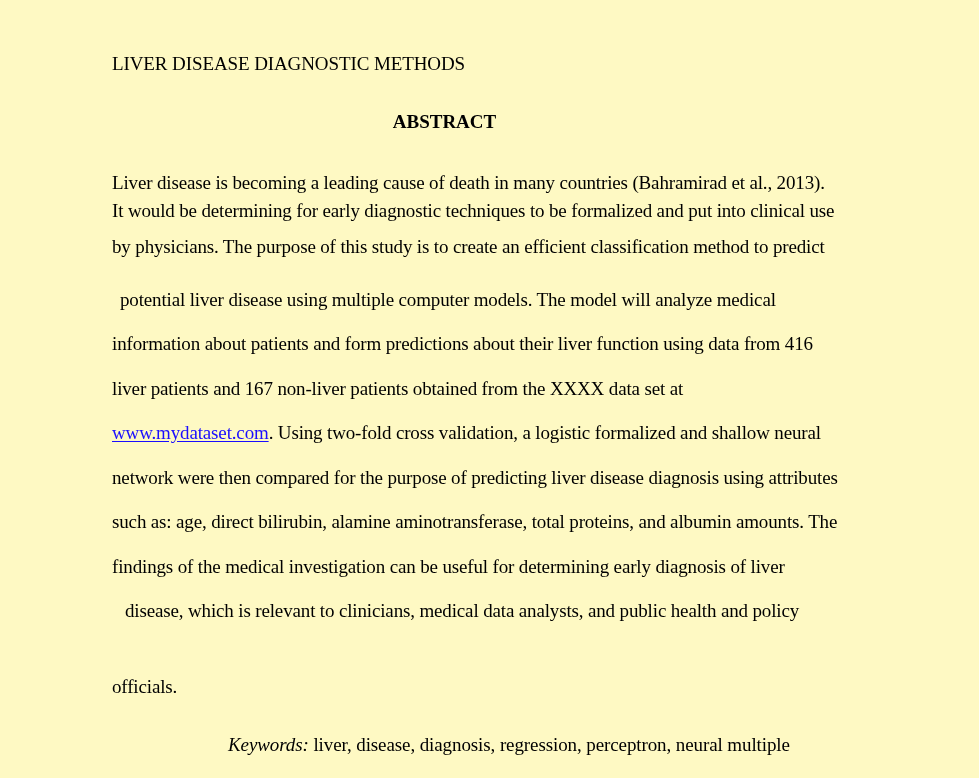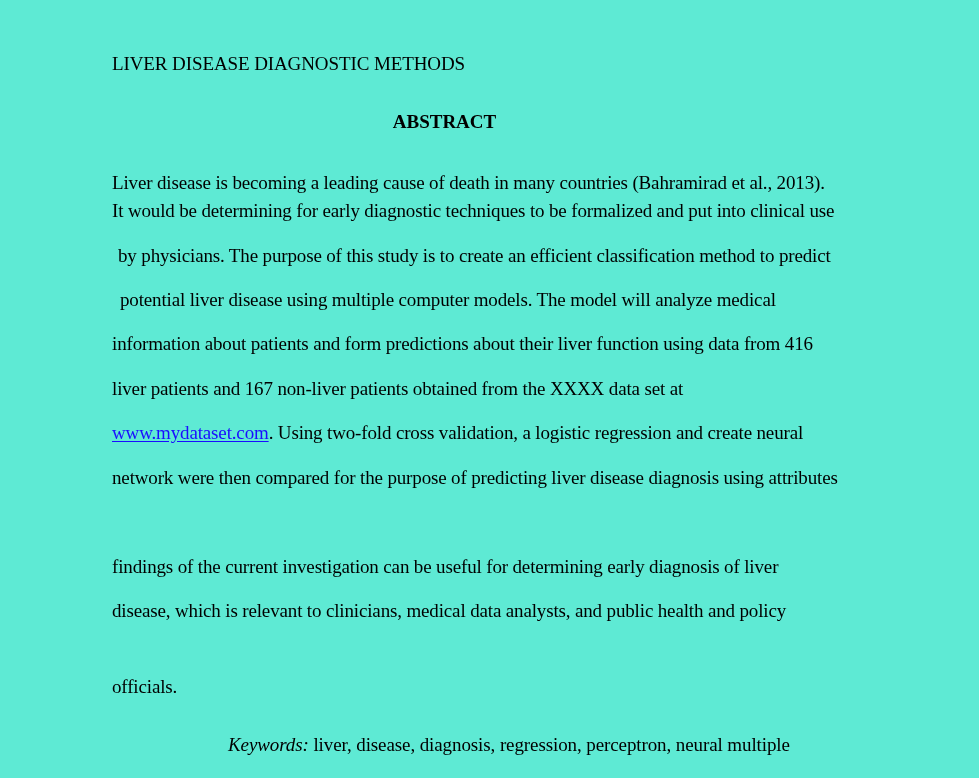--- a/index.html
+++ b/index.html
@@ -12,21 +12,21 @@
       height: 778px;
       position: relative;
       overflow: hidden;
       font-family: "Liberation Serif", "DejaVu Serif", serif;
       color: #000000;
     }
     .page {
       position: absolute;
       left: 0; top: 0;
       width: 979px; height: 778px;
-      background: #5eead4;
+      background: #fef9c3;
     }
     .running-head {
       position: absolute;
       left: 112px;
       top: 53px;
       font-size: 19px;
       line-height: 22px;
       letter-spacing: -0.1px;
       white-space: nowrap;
     }
@@ -73,25 +73,26 @@
 <body>
 
 <div class="page">
 
   <div class="running-head">LIVER DISEASE DIAGNOSTIC METHODS</div>
 
   <div class="abstract-heading">ABSTRACT</div>
 
   <div class="abstract-line" style="top:156px;margin-top:16px;">Liver disease is becoming a leading cause of death in many countries (Bahramirad et al., 2013).</div>
   <div class="abstract-line" style="top:200px;">It would be determining for early diagnostic techniques to be formalized and put into clinical use</div>
-  <div class="abstract-line" style="top:245px;margin-left:6px;">by physicians. The purpose of this study is to create an efficient classification method to predict</div>
+  <div class="abstract-line" style="top:236px;">by physicians. The purpose of this study is to create an efficient classification method to predict</div>
   <div class="abstract-line" style="top:289px;margin-left:8px;">potential liver disease using multiple computer models.  The model will analyze medical</div>
   <div class="abstract-line" style="top:333px;">information about patients and form predictions about their liver function using data from 416</div>
   <div class="abstract-line" style="top:378px;">liver patients and 167 non-liver patients obtained from the XXXX data set at</div>
-  <div class="abstract-line" style="top:422px;"><span class="abstract-link">www.mydataset.com</span><span>. Using two-fold cross validation, a logistic regression and create neural</span></div>
+  <div class="abstract-line" style="top:422px;"><span class="abstract-link">www.mydataset.com</span><span>. Using two-fold cross validation, a logistic formalized and shallow neural</span></div>
   <div class="abstract-line" style="top:467px;">network were then compared for the purpose of predicting liver disease diagnosis using attributes</div>
-  <div class="abstract-line" style="top:556px;">findings of the current investigation can be useful for determining early diagnosis of liver</div>
-  <div class="abstract-line" style="top:600px;">disease, which is relevant to clinicians, medical data analysts, and public health and policy</div>
+  <div class="abstract-line" style="top:511px;">such as: age, direct bilirubin, alamine aminotransferase, total proteins, and albumin amounts. The</div>
+  <div class="abstract-line" style="top:556px;">findings of the medical investigation can be useful for determining early diagnosis of liver</div>
+  <div class="abstract-line" style="top:600px;margin-left:13px;">disease, which is relevant to clinicians, medical data analysts, and public health and policy</div>
   <div class="abstract-line" style="top:676px;">officials.</div>
 
   <div class="keywords"><span class="keywords-label">Keywords:</span><span> liver, disease, diagnosis, regression, perceptron, neural multiple</span></div>
 
 </div>
 
 </body></html>

